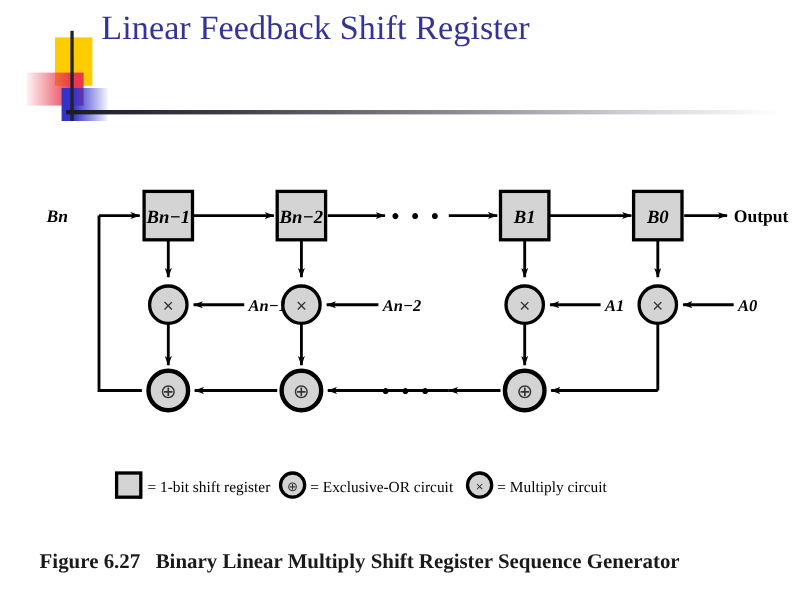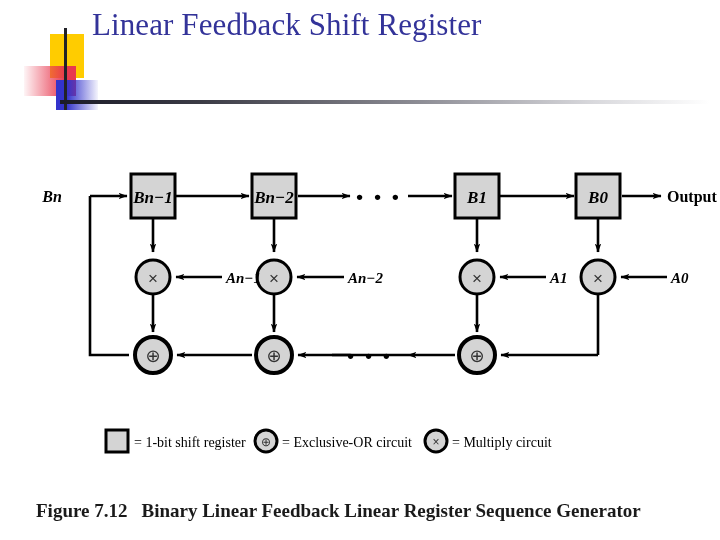--- a/index.html
+++ b/index.html
@@ -229,14 +229,14 @@
     <text x="282" y="297" font-family="'Liberation Serif',serif" font-size="14" fill="#000">= Exclusive-OR circuit</text>
 
     <circle cx="436" cy="291" r="11" fill="#d4d4d4" stroke="#000" stroke-width="3"></circle>
     <text x="436" y="296" font-family="'Liberation Sans',sans-serif" font-size="12" text-anchor="middle" fill="#333">×</text>
     <text x="452" y="297" font-family="'Liberation Serif',serif" font-size="14" fill="#000">= Multiply circuit</text>
   </g>
 </svg>
 </div>
 
 <div id="caption">
-  <span class="cap-num">Figure 7.12</span><span>Binary Linear Feedback Linear Register Sequence Generator</span>
+  <span class="cap-num">Figure 6.27</span><span>Binary Linear Multiply Shift Register Sequence Generator</span>
 </div>
 
 </body></html>

